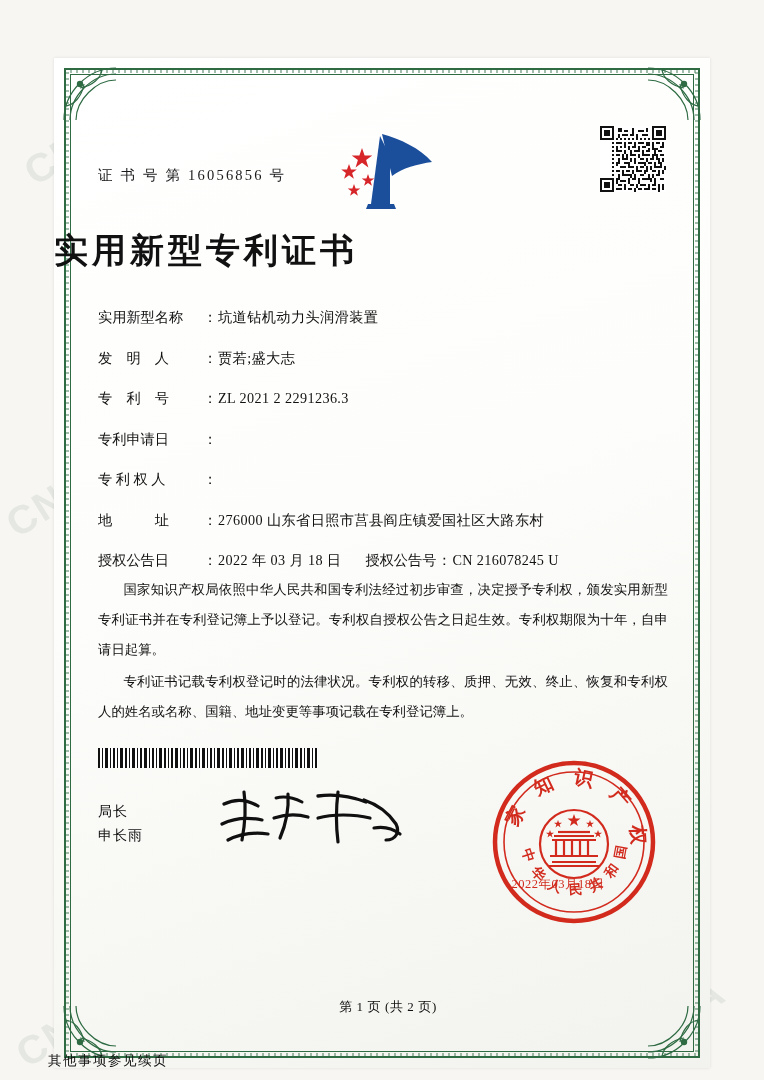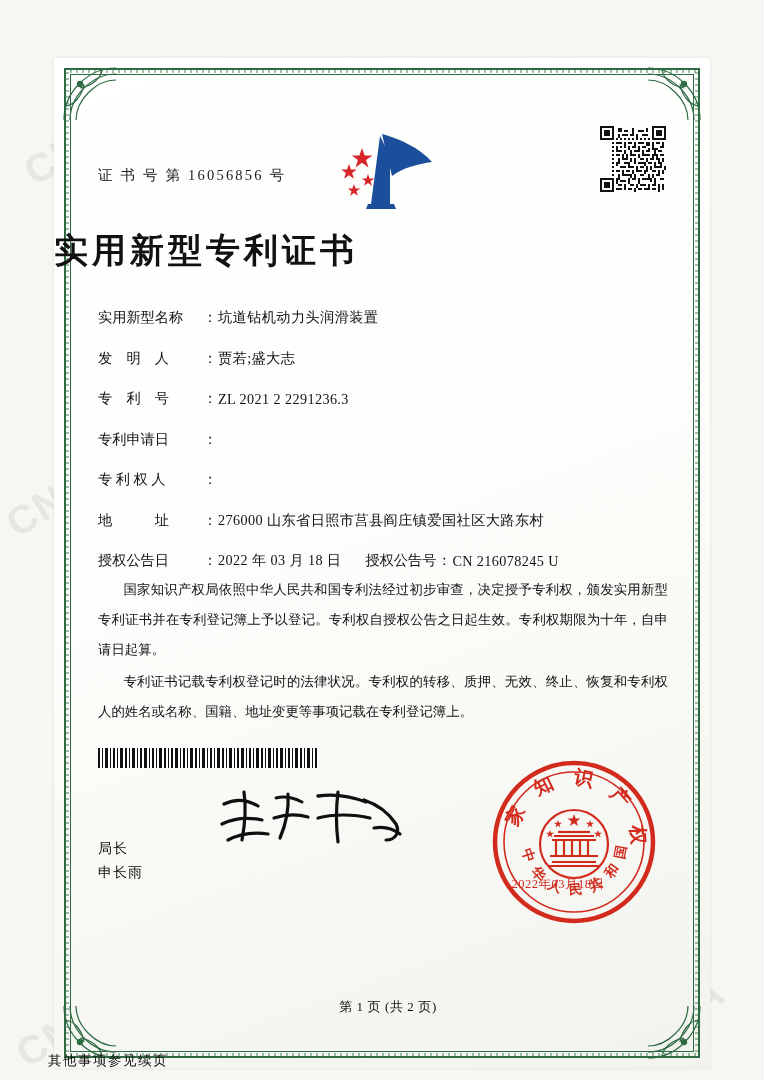--- a/index.html
+++ b/index.html
@@ -124,21 +124,21 @@
   .fields {
     position: absolute;
     left: 44px;
     right: 40px;
     top: 250px;
     font-size: 14.2px;
     color: #111;
   }
   .frow {
     display: flex;
-    align-items: flex-end;
+    align-items: center;
     margin-bottom: 21.5px;
   }
   .flabel {
     flex: 0 0 104px;
     letter-spacing: 0;
     display: flex;
     justify-content: space-between;
   }
   .fsep { flex: 0 0 16px; text-align: center; }
   .fval { flex: 1 1 auto; letter-spacing: .4px; }
@@ -173,21 +173,20 @@
 
   
   .sig-labels {
     position: absolute;
     left: 44px;
     top: 742px;
     font-size: 14px;
     line-height: 24px;
     letter-spacing: 1px;
     color: #111;
-    margin-top: 37px;
   }
   .signature {
     position: absolute;
     left: 160px;
     top: 726px;
     width: 200px;
     height: 66px;
     color: #101010;
   }
   .signature svg { display:block; width:100%; height:100%; }

